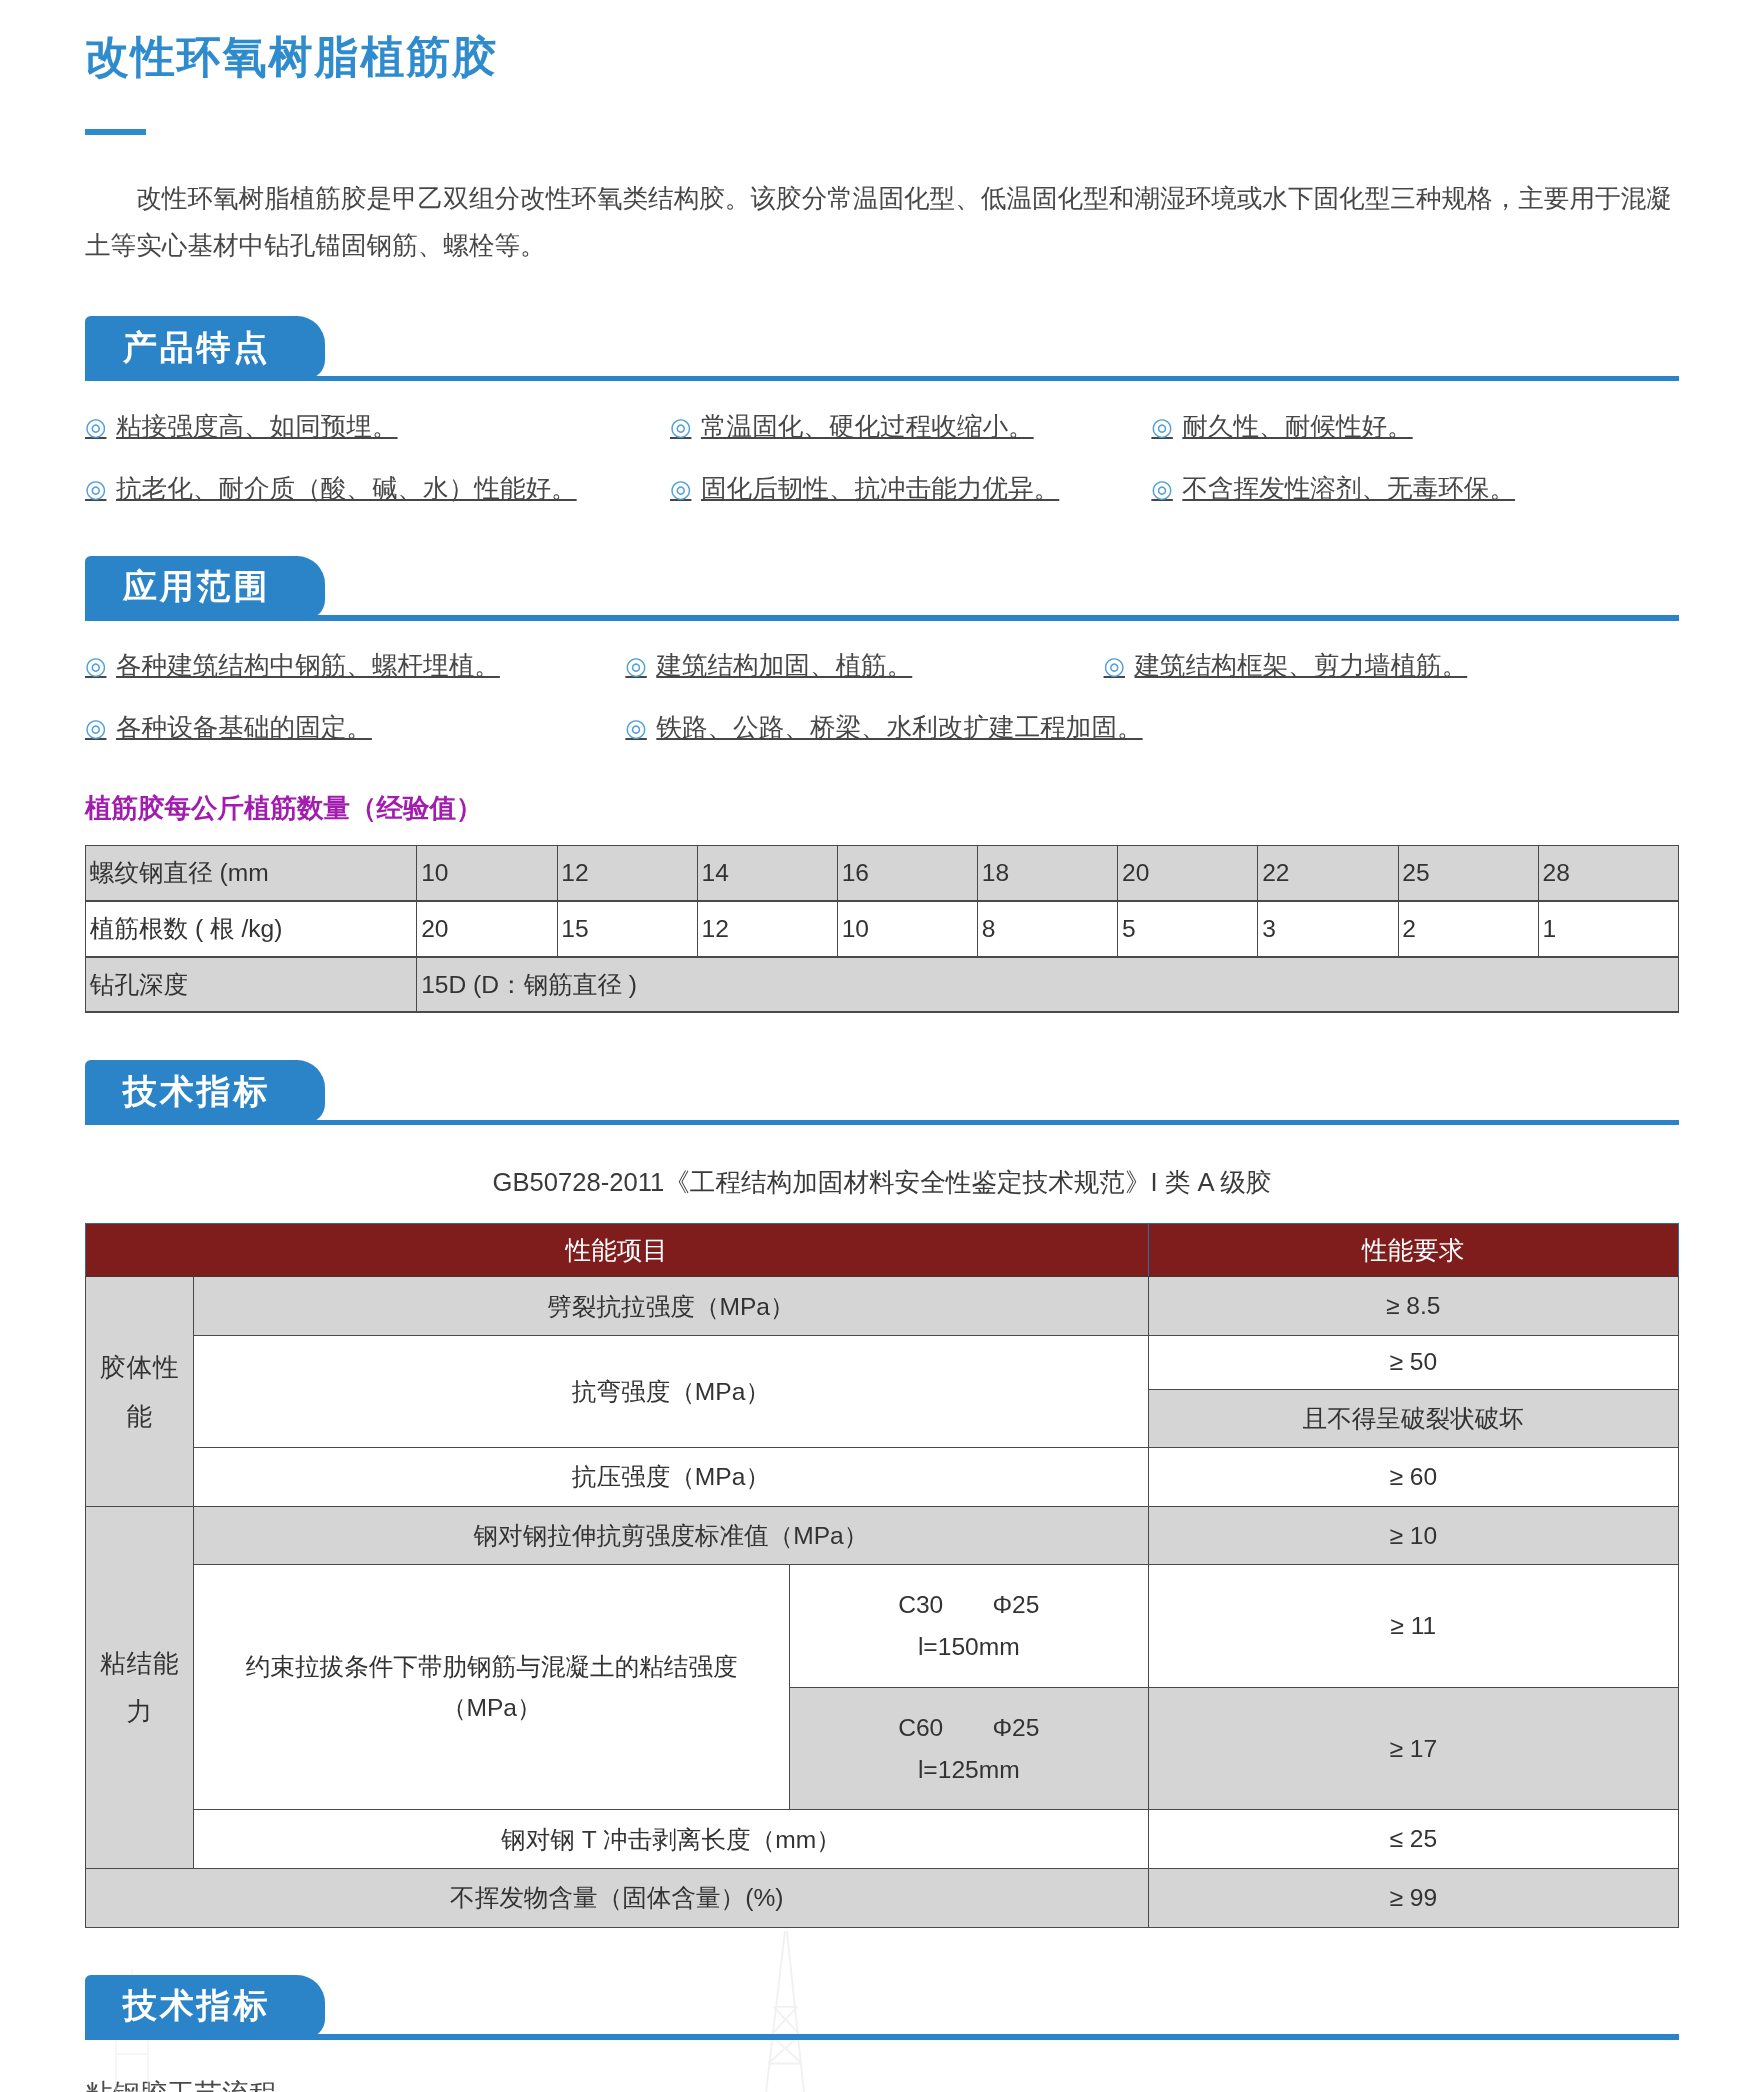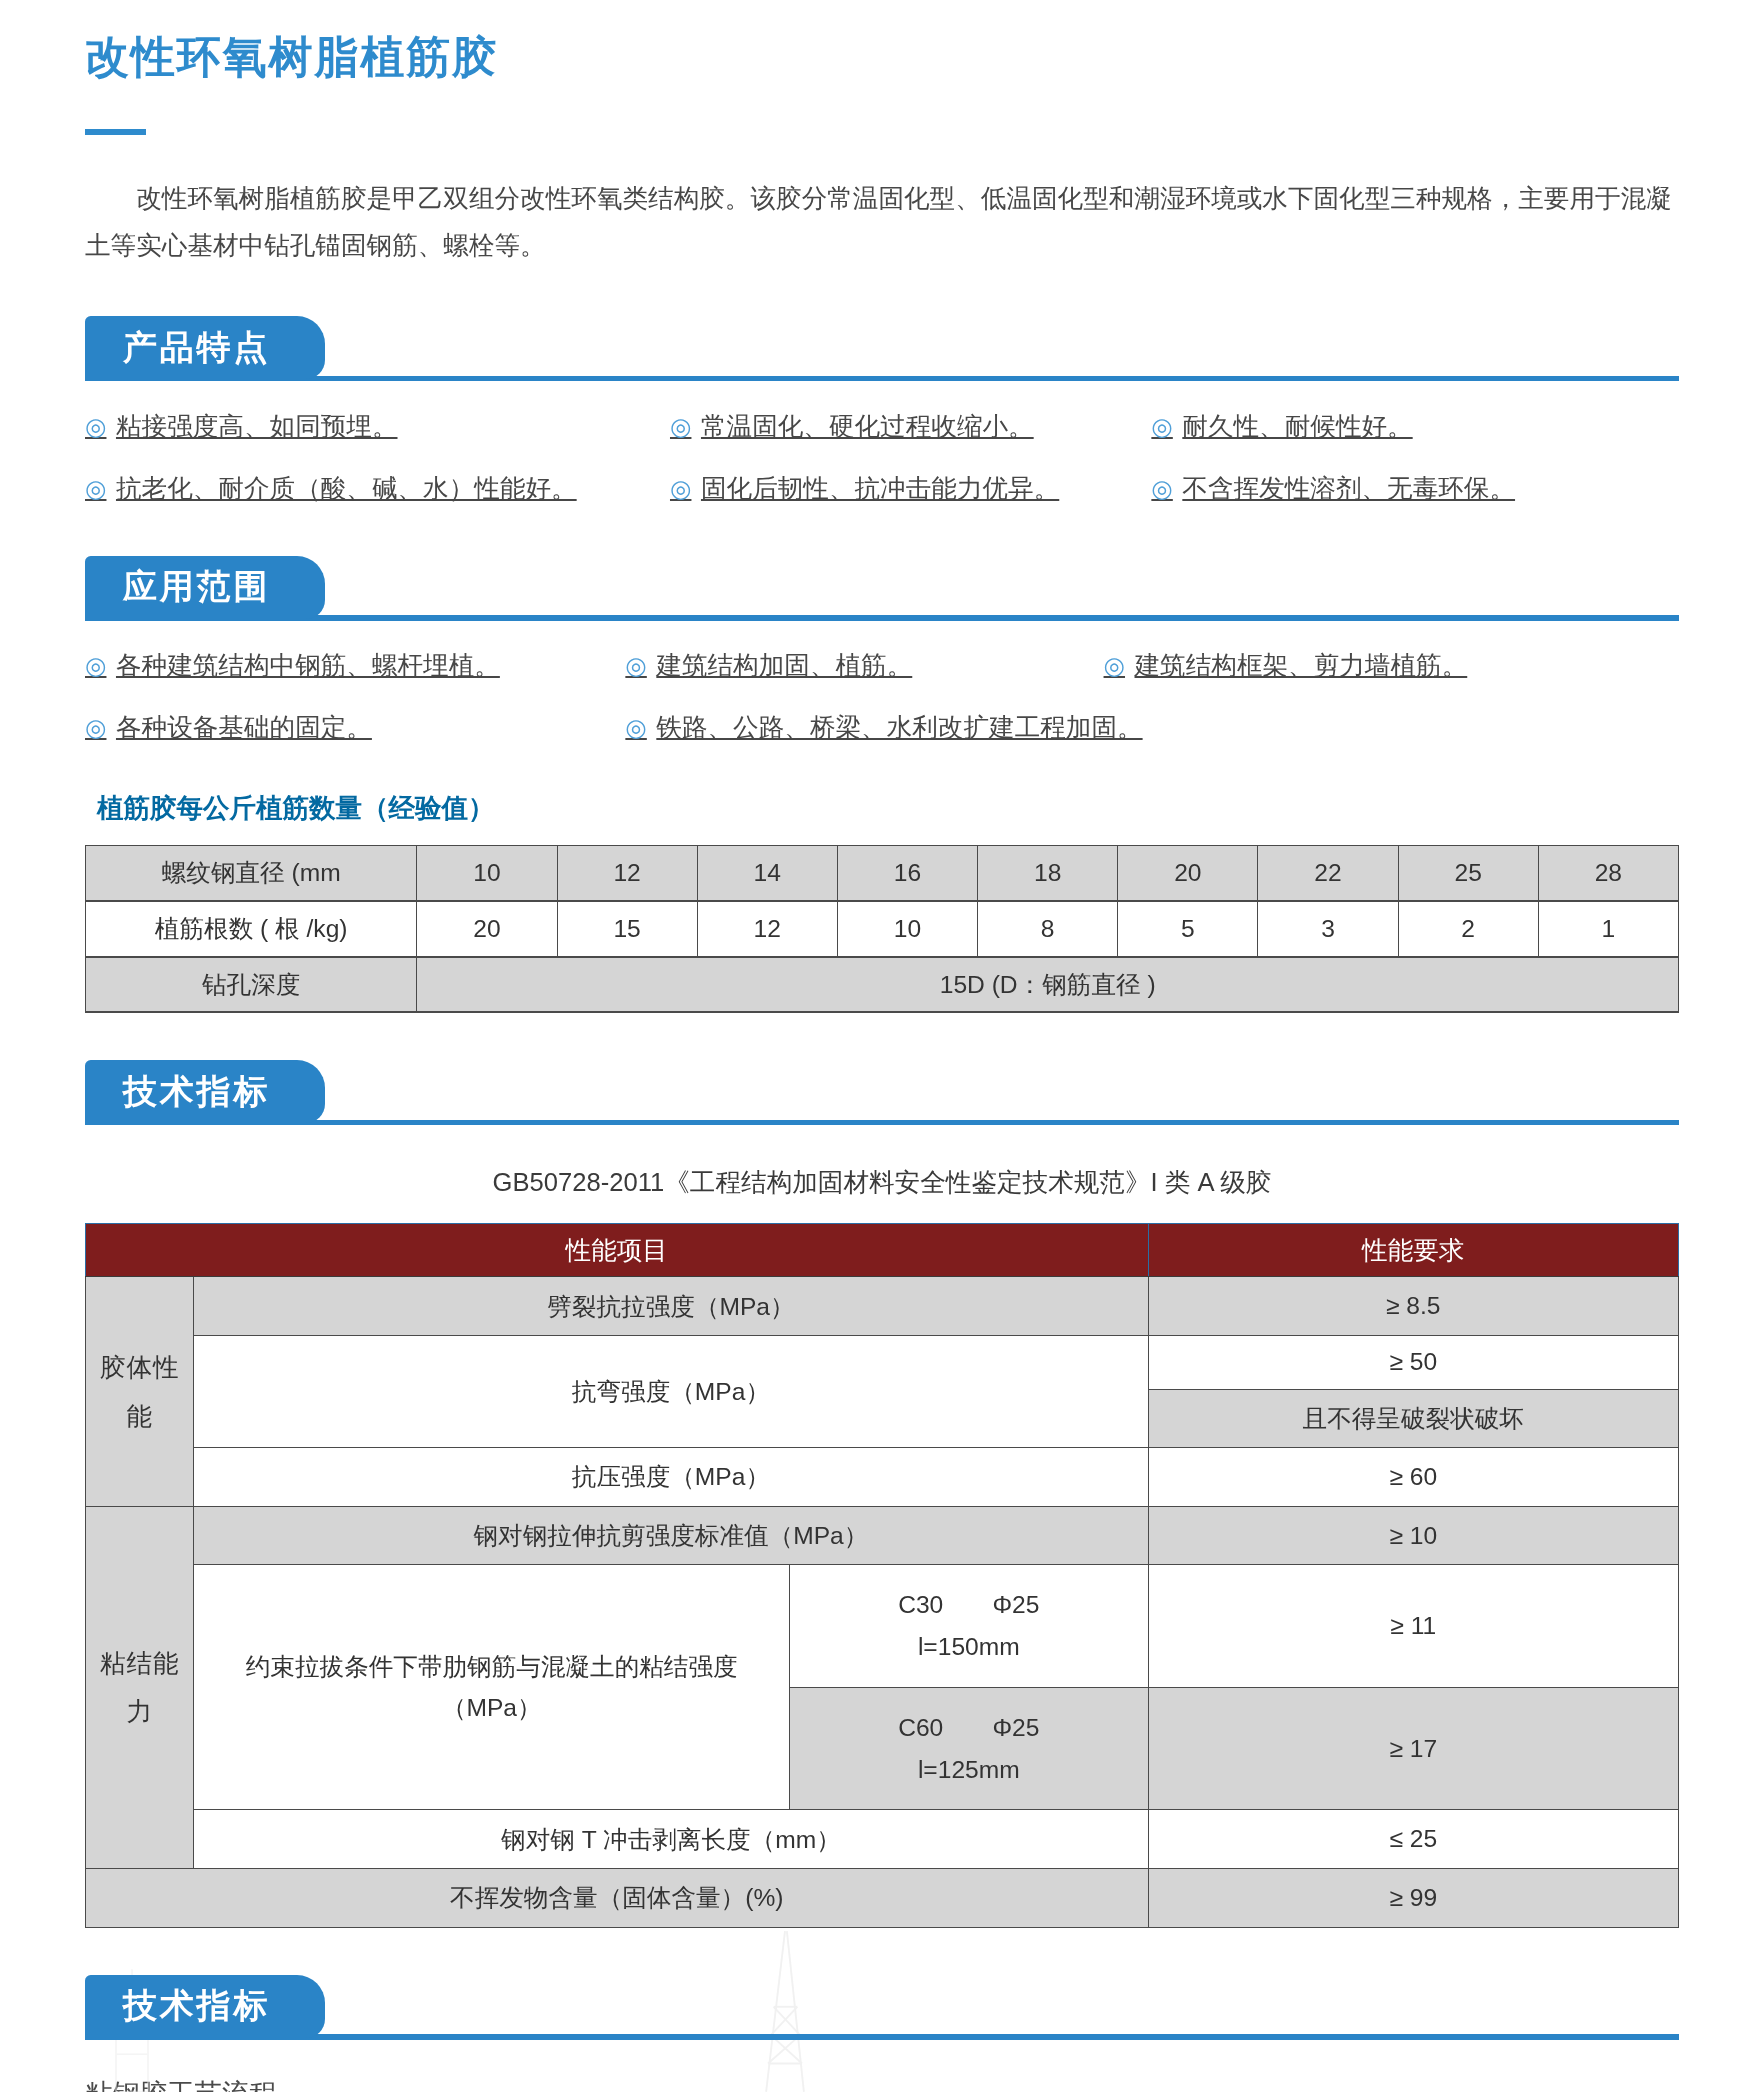--- a/index.html
+++ b/index.html
@@ -20,25 +20,25 @@
   .sec-rule { height:5.7px; background:#2a84c7; margin-top:-3.8px; position:relative; z-index:1; }
 
   
   .blist { margin-top:24.6px; display:grid; row-gap:21px; }
   .blist.cols-f { grid-template-columns:36.7% 30.2% 33.1%; }
   .blist.cols-a { grid-template-columns:33.9% 30.0% 36.1%; }
   .bitem { font-size:25.6px; line-height:1.6; color:#474747; white-space:nowrap;text-decoration:underline; }
   .bullet { color:#4f9fd8; margin-right:9.5px; font-family:"DejaVu Sans",sans-serif; font-size:24.6px; }
 
   
-  .tbl-caption { margin-top:42px; font-size:26.5px; font-weight:700; color:#0369a1;margin-left:12px; }
+  .tbl-caption { margin-top:42px; font-size:26.5px; font-weight:700; color:#a21caf; }
   table { border-collapse:collapse; width:100%; }
   .rebar { margin-top:19px; font-size:24.6px; }
   .rebar td { border:1.9px solid #4a4a4a; border-left-width:0.9px; border-right-width:0.9px;
-    text-align:center; padding:10.4px 3.8px; color:#333; }
+    text-align:left; padding:10.4px 3.8px; color:#333; }
   .rebar tr td:first-child { border-left-width:1.9px; }
   .rebar tr td:last-child { border-right-width:1.9px; }
   .rebar .rowline td { border-top-width:2.8px; }
   .rebar tr:last-child td { border-bottom-width:2.8px; }
   .gray { background:#d5d5d5; }
   .white { background:#ffffff; }
 
   
   .gb-caption { margin-top:40px; text-align:center; font-size:25.6px; color:#3a3a3a; }
   .specs { margin-top:23px; font-size:24.6px; }

